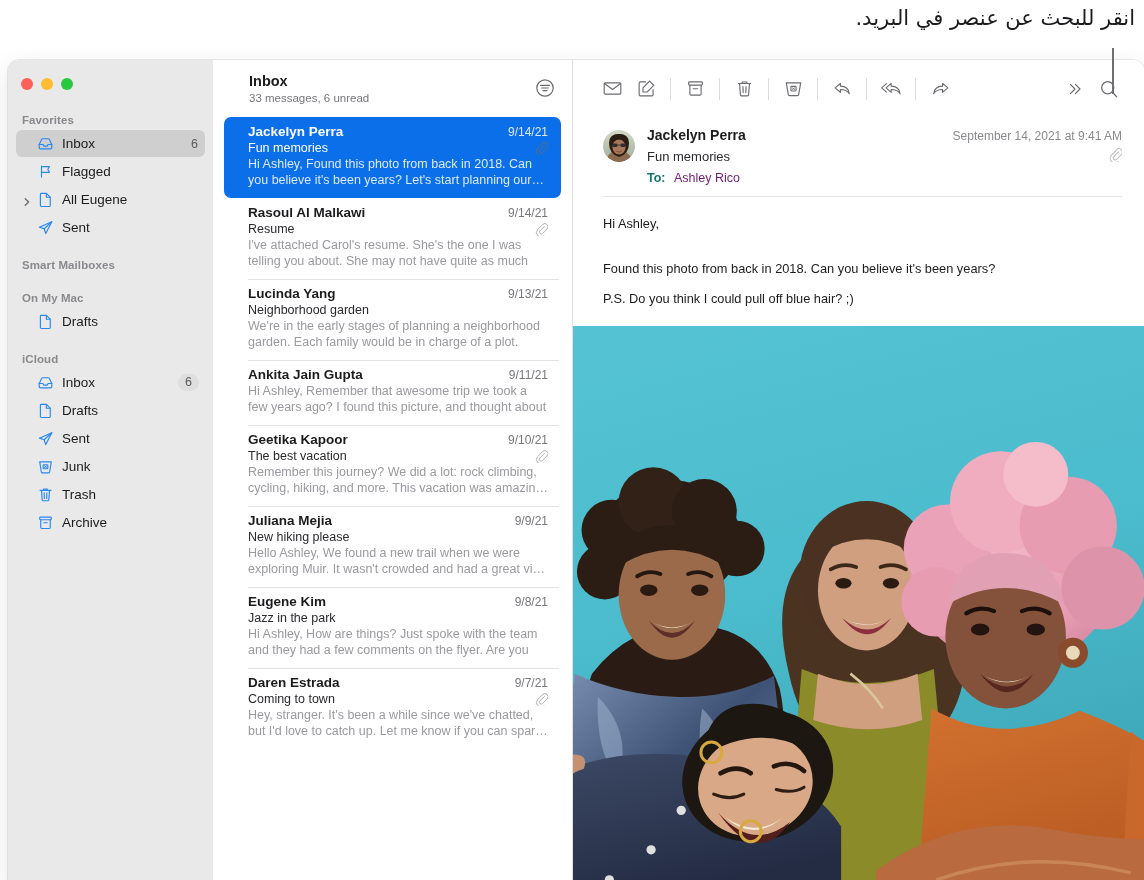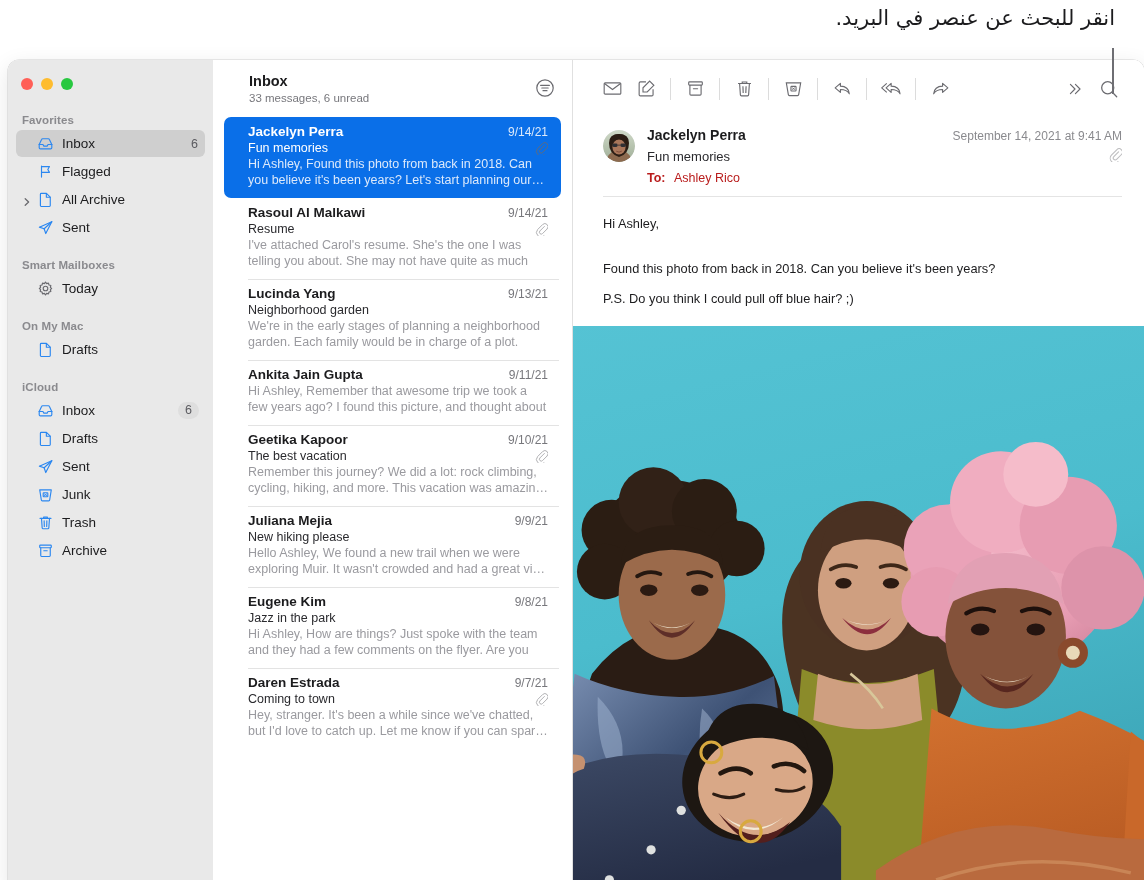--- a/index.html
+++ b/index.html
@@ -6,21 +6,21 @@
   html, body {
     width: 1144px; height: 880px;
     background: #ffffff;
     font-family: "Liberation Sans", "DejaVu Sans", sans-serif;
     overflow: hidden;
   }
 
   
   #callout-layer { position: absolute; inset: 0; pointer-events: none; z-index: 50; }
   #callout-text {
-    position: absolute; right: 29px; top: 6px;
+    position: absolute; right: 9px; top: 6px;
     font-size: 21px; color: #1c1c1e; direction: rtl; text-align: right;
     white-space: nowrap; letter-spacing: 0px;
     font-family: "DejaVu Sans", "Liberation Sans", sans-serif;
   }
   #callout-line {
     position: absolute; left: 1112px; top: 48px;
     width: 2px; height: 46px; background: #6e6e73;
   }
 
   
@@ -152,22 +152,22 @@
     overflow: hidden; margin-top: 3px; position: relative;
     box-shadow: 0 0 0 0.5px rgba(0,0,0,.12) inset;
   }
   #mh-main { flex: 1 1 auto; min-width: 0; }
   .mh-line1 { display: flex; align-items: baseline; justify-content: space-between; }
   #mh-sender { font-size: 14px; font-weight: 700; color: #1c1c1e; }
   #mh-date { font-size: 12px; color: #8a8a8e; white-space: nowrap; }
   .mh-line2 { display: flex; align-items: center; justify-content: space-between; margin-top: 4px; }
   #mh-subject { font-size: 13px; color: #2a2a2e; }
   .mh-line3 { margin-top: 5px; font-size: 12.5px; }
-  #mh-to-label { color: #b91c1c; font-weight: 700; }
-  #mh-to-value { color: #b91c1c; margin-left: 5px; margin-top: 37px; }
+  #mh-to-label { color: #0f766e; font-weight: 700; }
+  #mh-to-value { color: #701a75; margin-left: 5px; margin-top: 37px; }
   #mh-rule { height: 1px; background: #e4e4e4; margin: 11px 22px 0 30px; }
 
   #msg-body { padding: 18px 30px 0 30px; }
   #msg-body p { font-size: 12.8px; color: #1c1c1e; line-height: 17px; margin-bottom: 13px; }
   #msg-body p.greeting { margin-bottom: 28px; }
 
   
   #photo-wrap { margin: 6px 0 0 0; flex: 1 1 auto; overflow: hidden; }
   #photo { width: 100%; height: 100%; display: block; }
 </style>
@@ -212,41 +212,32 @@
         <div class="sb-item">
           <span class="sb-chevron"><svg viewBox="0 0 10 10" width="10" height="10" fill="none" stroke="#6a6a6e" stroke-width="1.3" stroke-linecap="round" stroke-linejoin="round">
               <path d="M3.2 1.8 L6.6 5 L3.2 8.2"></path>
             </svg></span>
           <span class="sb-ico">
             <svg viewBox="0 0 20 20" width="17" height="17" fill="none" stroke="#2b87f0" stroke-width="1.35" stroke-linecap="round" stroke-linejoin="round">
               <path d="M5 2.8 h6.1 L15.6 7.2 V17.2 a1 1 0 0 1-1 1 H5 a1 1 0 0 1-1-1 V3.8 a1 1 0 0 1 1-1 Z"></path>
               <path d="M11 2.9 V7.3 h4.5"></path>
             </svg>
           </span>
-          <span class="sb-label">All Archive</span>
+          <span class="sb-label">All Eugene</span>
         </div>
         <div class="sb-item">
           <span class="sb-ico">
             <svg viewBox="0 0 20 20" width="17" height="17" fill="none" stroke="#2b87f0" stroke-width="1.35" stroke-linecap="round" stroke-linejoin="round">
               <path d="M17.4 3.2 L2.8 9.6 l5.6 1.9 1.9 5.6 Z"></path>
               <path d="M8.4 11.5 L17.4 3.2"></path>
             </svg>
           </span>
           <span class="sb-label">Sent</span>
         </div>
         <div class="sb-group-header">Smart Mailboxes</div>
-        <div class="sb-item">
-          <span class="sb-ico">
-            <svg viewBox="0 0 20 20" width="17" height="17" fill="none" stroke="#2b87f0" stroke-width="1.35" stroke-linecap="round" stroke-linejoin="round">
-              <circle cx="10" cy="10" r="2.7" stroke="#6b6b70"></circle>
-              <path d="M10 2.4 l1.3 1.9 2.2-.6 .6 2.2 2.2 .6 -.6 2.2 1.5 1.3 -1.5 1.3 .6 2.2 -2.2 .6 -.6 2.2 -2.2-.6 -1.3 1.9 -1.3-1.9 -2.2 .6 -.6-2.2 -2.2-.6 .6-2.2 -1.5-1.3 1.5-1.3 -.6-2.2 2.2-.6 .6-2.2 2.2 .6 Z" stroke="#6b6b70"></path>
-            </svg>
-          </span>
-          <span class="sb-label">Today</span>
-        </div>
         <div class="sb-group-header">On My Mac</div>
         <div class="sb-item">
           <span class="sb-ico">
             <svg viewBox="0 0 20 20" width="17" height="17" fill="none" stroke="#2b87f0" stroke-width="1.35" stroke-linecap="round" stroke-linejoin="round">
               <path d="M5 2.8 h6.1 L15.6 7.2 V17.2 a1 1 0 0 1-1 1 H5 a1 1 0 0 1-1-1 V3.8 a1 1 0 0 1 1-1 Z"></path>
               <path d="M11 2.9 V7.3 h4.5"></path>
             </svg>
           </span>
           <span class="sb-label">Drafts</span>
         </div>

